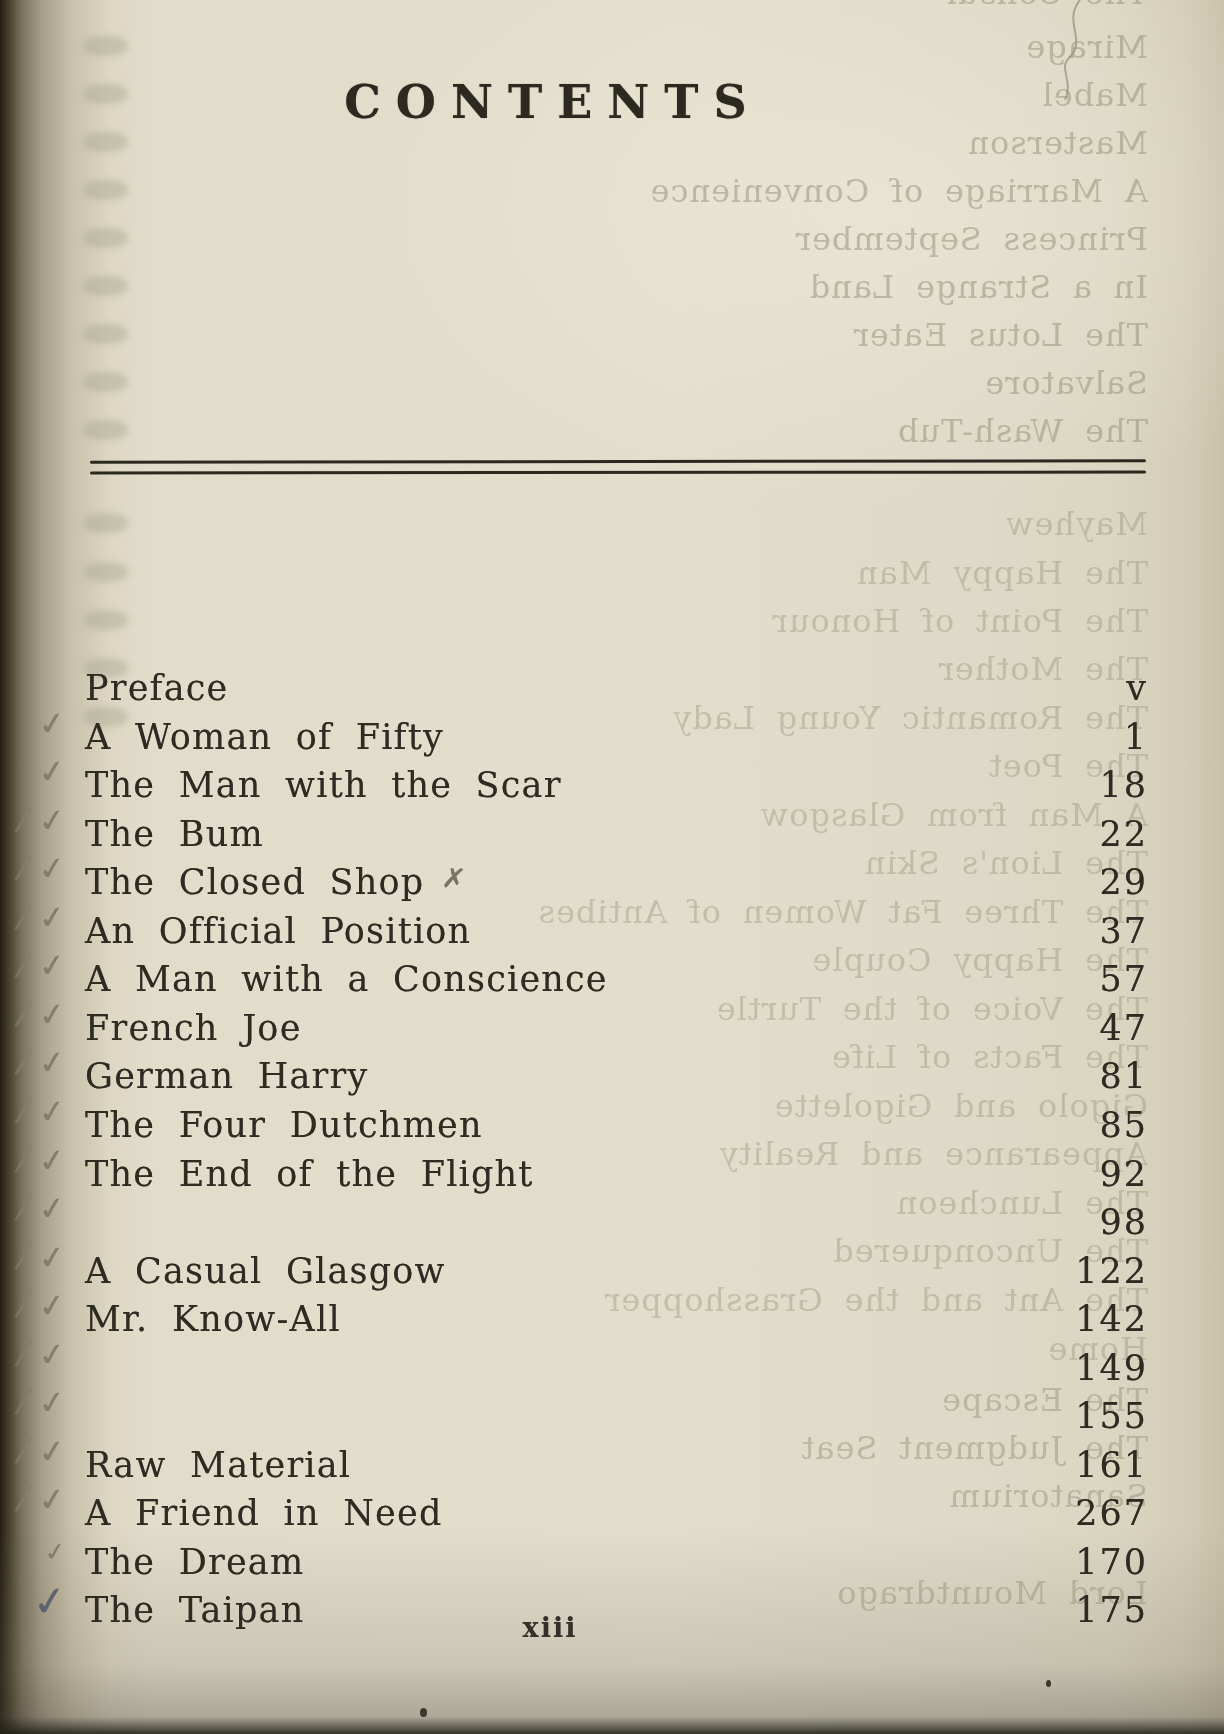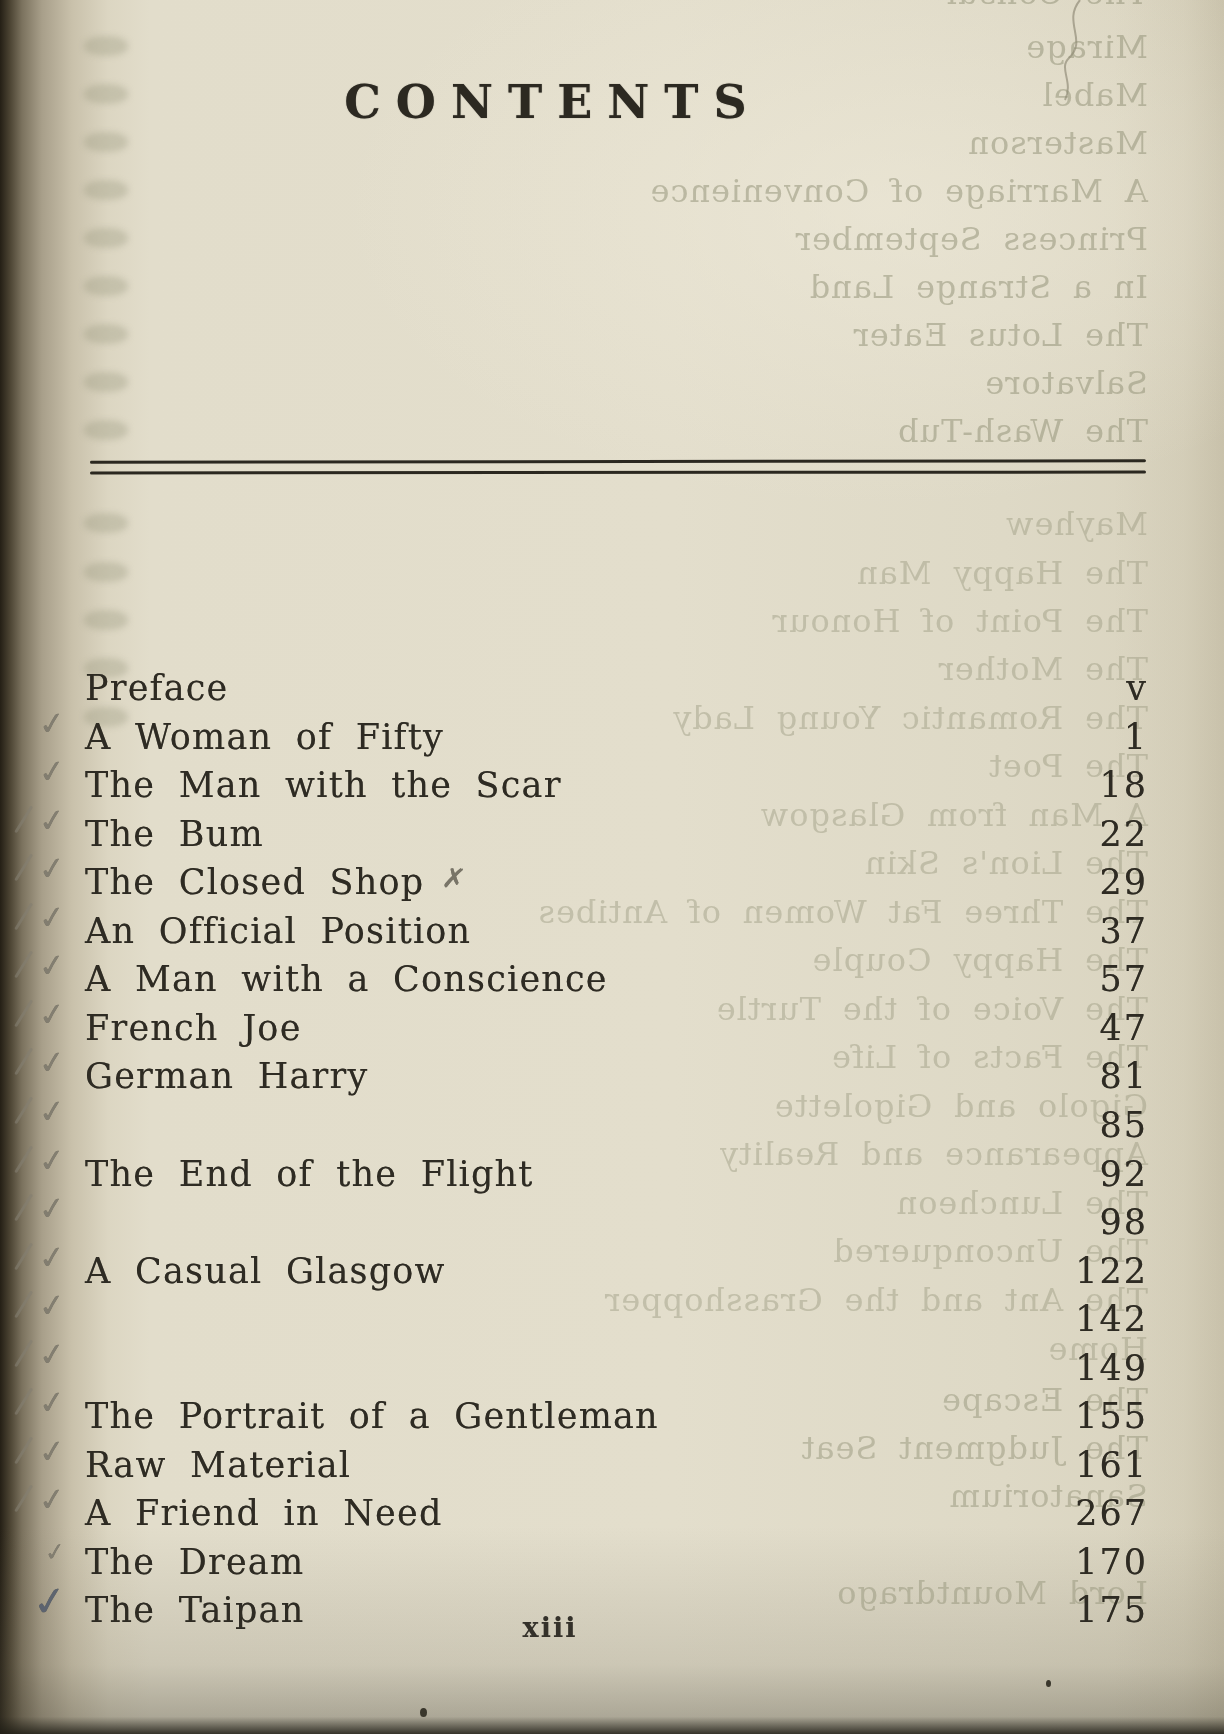--- a/index.html
+++ b/index.html
@@ -175,20 +175,21 @@
       </div>
       <div class="toc-row" style="top: 1020.4px;">
         <span class="check">✓</span>
         <span class="tail"></span>
         <span>German Harry</span>
         <span class="pg">81</span>
       </div>
       <div class="toc-row" style="top: 1068.95px;">
         <span class="check">✓</span>
         <span class="tail"></span>
+        <span>The Four Dutchmen</span>
         <span class="pg">85</span>
       </div>
       <div class="toc-row" style="top: 1117.5px;">
         <span class="check">✓</span>
         <span class="tail"></span>
         <span>The End of the Flight</span>
         <span class="pg">92</span>
       </div>
       <div class="toc-row" style="top: 1166.05px;">
         <span class="check">✓</span>
@@ -197,31 +198,31 @@
       </div>
       <div class="toc-row" style="top: 1214.6px;">
         <span class="check">✓</span>
         <span class="tail"></span>
         <span>A Casual Glasgow</span>
         <span class="pg">122</span>
       </div>
       <div class="toc-row" style="top: 1263.15px;">
         <span class="check">✓</span>
         <span class="tail"></span>
+        <span>Mr. Know-All</span>
         <span class="pg">142</span>
       </div>
       <div class="toc-row" style="top: 1311.7px;">
         <span class="check">✓</span>
         <span class="tail"></span>
         <span class="pg">149</span>
       </div>
       <div class="toc-row" style="top: 1360.25px;">
         <span class="check">✓</span>
         <span class="tail"></span>
-        <span>The Portrait of a Gentleman</span>
         <span class="pg">155</span>
       </div>
       <div class="toc-row" style="top: 1408.8px;">
         <span class="check">✓</span>
         <span class="tail"></span>
         <span>Raw Material</span>
         <span class="pg">161</span>
       </div>
       <div class="toc-row" style="top: 1457.35px;">
         <span class="check">✓</span>

